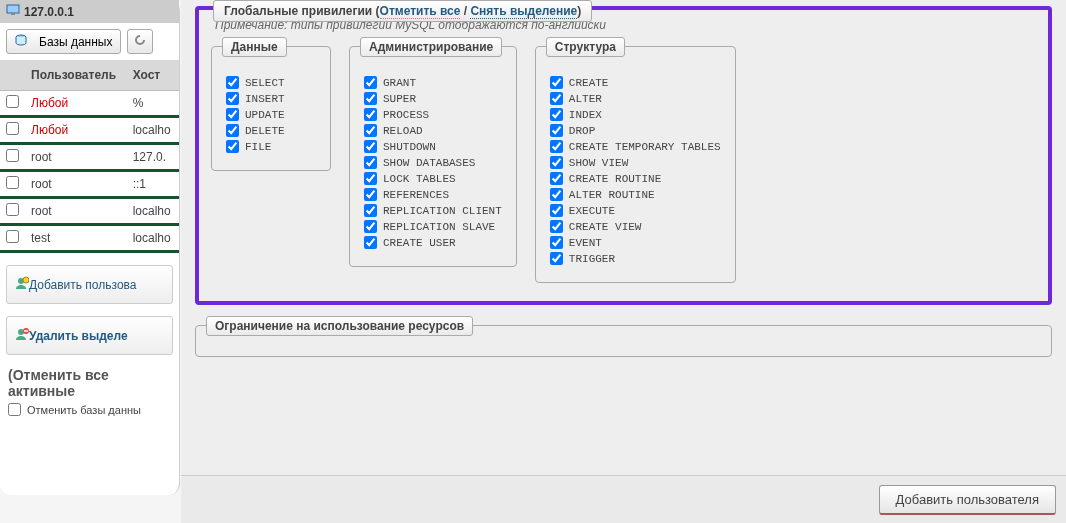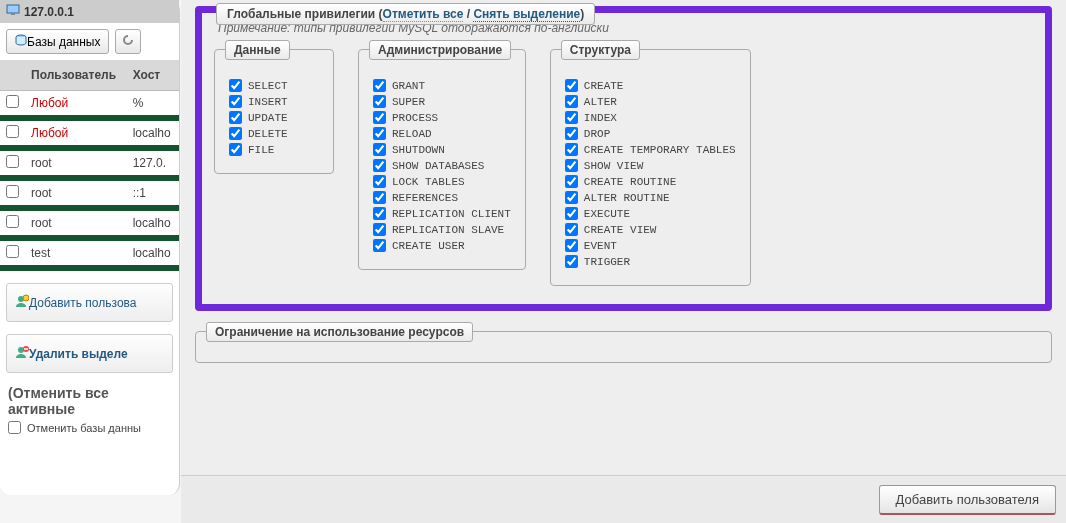--- a/index.html
+++ b/index.html
@@ -38,35 +38,35 @@
   gap: 6px;
 }
 .db-btn {
   background: linear-gradient(#fff,#e8e8e8);
   border: 1px solid #aaa;
   border-radius: 3px;
   padding: 4px 8px;
   font-size: 12px;
   display: inline-flex;
   align-items: center;
-  gap: 0;
+  gap: 12px;
   cursor: pointer;
 }
 .db-btn.icon-only { padding: 4px 6px; }
 .user-table { width: 100%; border-collapse: collapse; font-size: 12px; }
 .user-table th {
   background: #d9d9d9;
   text-align: left;
   padding: 8px 6px;
   border-bottom: 1px solid #bbb;
   font-weight: bold;
 }
 .user-table td {
   padding: 4px 6px;
-  border-bottom: 6px solid #14532d;
+  border-bottom: 3px solid #14532d;
   white-space: nowrap;
   overflow: hidden;
 }
 .user-any { color: #c00; }
 .check-cell { width: 18px; }
 .select-all-row {
   padding: 10px 8px;
   display: flex;
   align-items: center;
   gap: 6px;
@@ -102,21 +102,21 @@
   font-size: 11px;
 }
 .main {
   position: absolute;
   left: 181px; top: 0;
   right: 0; height: 523px;
   background: #eee;
   overflow: hidden;
 }
 .fieldset {
-  border: 7px solid #6d28d9;
+  border: 4px solid #6d28d9;
   border-radius: 4px;
   margin: 6px 14px 12px 14px;
   padding: 4px 12px 12px 12px;
   position: relative;
   background: #eee;
 }
 .fieldset.main-priv { padding-bottom: 18px; }
 .legend {
   position: absolute;
   top: -10px; left: 14px;
@@ -129,21 +129,21 @@
 }
 .legend .link { color: #235a81; font-weight: bold; cursor: pointer; border-bottom: 1px dotted #c77; }
 .legend .link.check { border-bottom: 1px dotted #235a81; }
 .note {
   font-style: italic;
   color: #666;
   margin: 4px 0 14px 4px;
 }
 .priv-columns {
   display: flex;
-  gap: 24px;
+  gap: 18px;
   align-items: flex-start;
 }
 .sub-fieldset {
   border: 1px solid #aaa;
   border-radius: 4px;
   padding: 26px 14px 14px 14px;
   position: relative;
   background: #eee;
   min-width: 120px;
 }

